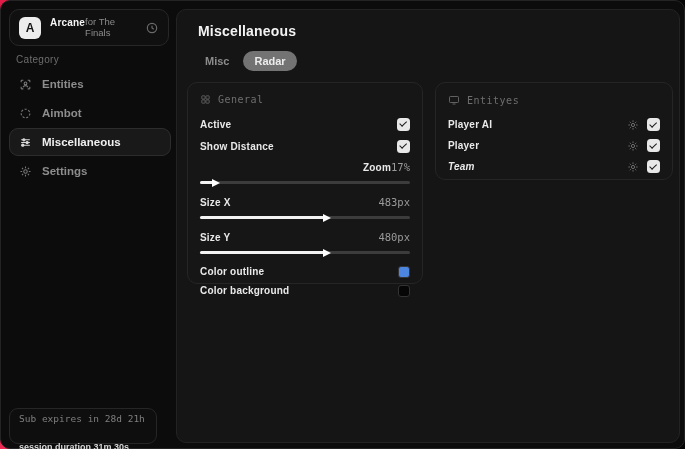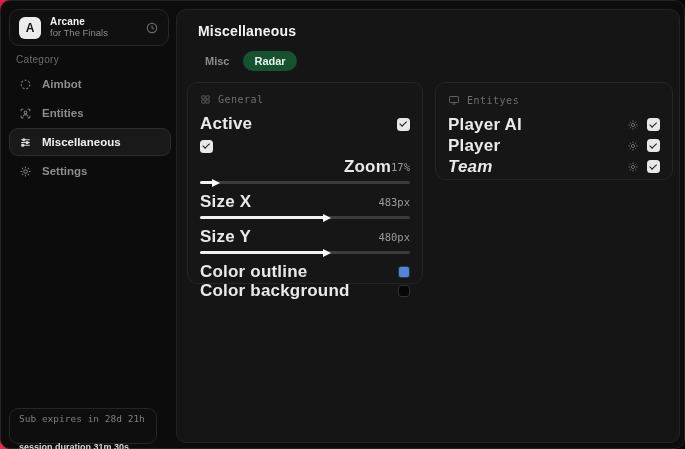--- a/index.html
+++ b/index.html
@@ -10,21 +10,21 @@
     background:linear-gradient(180deg,#e11d48 0%, #b3123a 12%, #7a0c28 45%, #b3123a 88%, #ef2b55 100%); }
   .window { position:absolute; inset:0; background:#0c0c0c; border:1px solid #242424; border-radius:10px; }
 
   
   .sidebar { position:absolute; left:0; top:0; width:175px; height:100%; }
   .app-card { position:absolute; left:8px; top:8px; width:160px; height:37px;
     border:1px solid #272727; border-radius:10px; display:flex; align-items:center;
     gap:9px; padding:0 9px; background:#101010; }
   .avatar { width:22px; height:22px; border-radius:6px; background:#ececec; color:#161616;
     font-weight:700; font-size:12px; display:flex; align-items:center; justify-content:center; flex:0 0 auto; }
-  .app-texts { display:flex; flex-direction:column; line-height:1.15; }
+  .app-texts { display:flex; flex-direction:row; line-height:1.15; }
   .app-name { font-size:10px; font-weight:700; color:#f5f5f5; letter-spacing:.2px; }
   .app-sub { font-size:9.5px; color:#8b8b8b; }
   .app-card .icon-btn { margin-left:auto; color:#6b6b6b; display:flex; }
   .cat-label { position:absolute; left:15px; top:53px; font-size:10px; color:#6d6d6d; letter-spacing:.3px; }
   .nav { position:absolute; left:8px; top:69px; width:162px; display:flex; flex-direction:column; gap:1px; }
   .nav-item { height:28px; display:flex; align-items:center; gap:10px; padding:0 9px;
     border:1px solid transparent; border-radius:9px; color:#8d8d8d; font-size:11.5px; font-weight:600; cursor:default; }
   .nav-item .nav-ico { display:flex; color:#7a7a7a; }
   .nav-item.active { background:#191919; border-color:#2d2d2d; color:#f0f0f0; }
   .nav-item.active .nav-ico { color:#d8d8d8; }
@@ -32,31 +32,31 @@
     border:1px solid #262626; border-radius:9px; padding:4px 9px; background:#0e0e0e; }
   .sub-line1 { font-family:"DejaVu Sans Mono", monospace; font-size:9.5px; color:#7f7f7f; white-space:nowrap; }
   .sub-line2 { font-size:9px; color:#d6d6d6; font-weight:600; margin-top:18px; white-space:nowrap; }
 
   
   .main { position:absolute; left:175px; top:8px; width:504px; height:434px;
     background:#151515; border:1px solid #232323; border-radius:10px; }
   .page-title { position:absolute; left:21px; top:13px; font-size:14px; font-weight:700; color:#f3f3f3; letter-spacing:.2px; }
   .tabs { position:absolute; left:17px; top:41px; display:flex; gap:3px; align-items:center; }
   .tab { padding:4px 11px; border-radius:13px; font-size:11px; font-weight:600; color:#8c8c8c; cursor:default; }
-  .tab.active { background:#14532d; color:#ededed; }
+  .tab.active { background:#737373; color:#ededed; }
 
   .panel { position:absolute; border:1px solid #252525; border-radius:10px; background:#161616; padding:9px 12px 10px; }
   .panel-general { left:10px; top:72px; width:236px; height:202px; }
   .panel-entities { left:258px; top:72px; width:238px; height:98px; }
   .panel-head { display:flex; align-items:flex-end; gap:7px; color:#6e6e6e;
     font-family:"DejaVu Sans Mono", monospace; font-size:10px; letter-spacing:.5px; margin:2px 0 8px; }
   .panel-head .ph-ico { display:flex; color:#616161; }
 
   .row { display:flex; align-items:center; justify-content:space-between; height:22px; }
-  .row-label { font-size:17px; font-weight:600; color:#e9e9e9; letter-spacing:.2px; }
+  .row-label { font-size:10px; font-weight:600; color:#e9e9e9; letter-spacing:.2px; }
   .row-value { font-family:"DejaVu Sans Mono", monospace; font-size:10.5px; color:#9a9a9a; }
   .row-right { display:flex; align-items:center; gap:8px; }
 
   .checkbox { width:13px; height:13px; border-radius:3.5px; background:#e8e8e8;
     display:flex; align-items:center; justify-content:center; cursor:default; }
   .checkmark { width:7px; height:4px; border-left:1.6px solid #1a1a1a; border-bottom:1.6px solid #1a1a1a;
     transform:rotate(-45deg) translate(0.5px,-1px); }
 
   .slider-group { margin-bottom:3px; }
   .slider-track { position:relative; height:3px; background:#3c3c3c; border-radius:2px; margin:4px 0 8px; cursor:default; }
@@ -92,35 +92,35 @@
               <path d="M12 8v4l3 2"></path>
           </svg>
         </span>
       </div>
 
       <div class="cat-label">Category</div>
 
       <div class="nav">
         <div class="nav-item">
           <span class="nav-ico">
-            <svg width="13" height="13" viewBox="0 0 24 24" fill="none" stroke="currentColor" stroke-width="2" stroke-dasharray="4 3">
-              <circle cx="12" cy="12" r="8"></circle>
-            </svg>
-          </span>
-          <span>Aimbot</span>
-        </div>
-        <div class="nav-item">
-          <span class="nav-ico">
             <svg width="13" height="13" viewBox="0 0 24 24" fill="none" stroke="currentColor" stroke-width="2">
               <path d="M4 8V5a1 1 0 0 1 1-1h3M16 4h3a1 1 0 0 1 1 1v3M20 16v3a1 1 0 0 1-1 1h-3M8 20H5a1 1 0 0 1-1-1v-3"></path>
               <circle cx="12" cy="10" r="2.5"></circle>
                 <path d="M7.5 17c1-2 2.6-3 4.5-3s3.5 1 4.5 3"></path>
             </svg>
           </span>
           <span>Entities</span>
+        </div>
+        <div class="nav-item">
+          <span class="nav-ico">
+            <svg width="13" height="13" viewBox="0 0 24 24" fill="none" stroke="currentColor" stroke-width="2" stroke-dasharray="4 3">
+              <circle cx="12" cy="12" r="8"></circle>
+            </svg>
+          </span>
+          <span>Aimbot</span>
         </div>
         <div class="nav-item active">
           <span class="nav-ico">
             <svg width="13" height="13" viewBox="0 0 24 24" fill="none" stroke="currentColor" stroke-width="2">
               <path d="M4 7h16M4 12h16M4 17h16"></path>
               <circle cx="9" cy="7" r="2" fill="currentColor"></circle>
                 <circle cx="15" cy="12" r="2" fill="currentColor"></circle>
                 <circle cx="7" cy="17" r="2" fill="currentColor"></circle>
             </svg>
           </span>
@@ -166,20 +166,21 @@
         </div>
 
         <div class="row">
           <span class="row-label">Active</span>
           <span class="checkbox">
               <span class="checkmark"></span>
             </span>
         </div>
 
         <div class="row">
+          <span class="row-label">Show Distance</span>
           <span class="checkbox">
               <span class="checkmark"></span>
             </span>
         </div>
 
         <div class="slider-group">
           <div class="row" style="height:20px;justify-content:flex-end;">
             <span class="row-label">Zoom</span>
             <span class="row-value">17%</span>
           </div>

